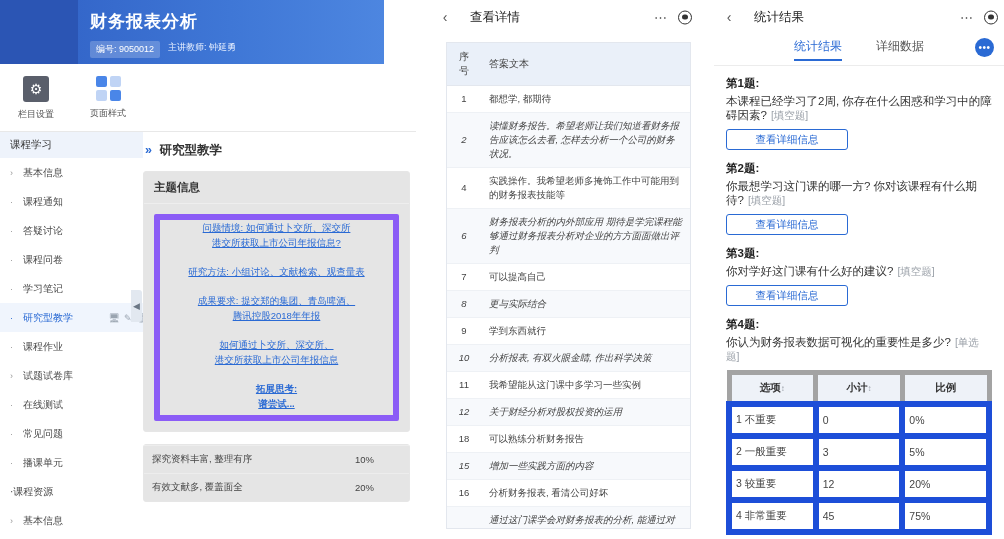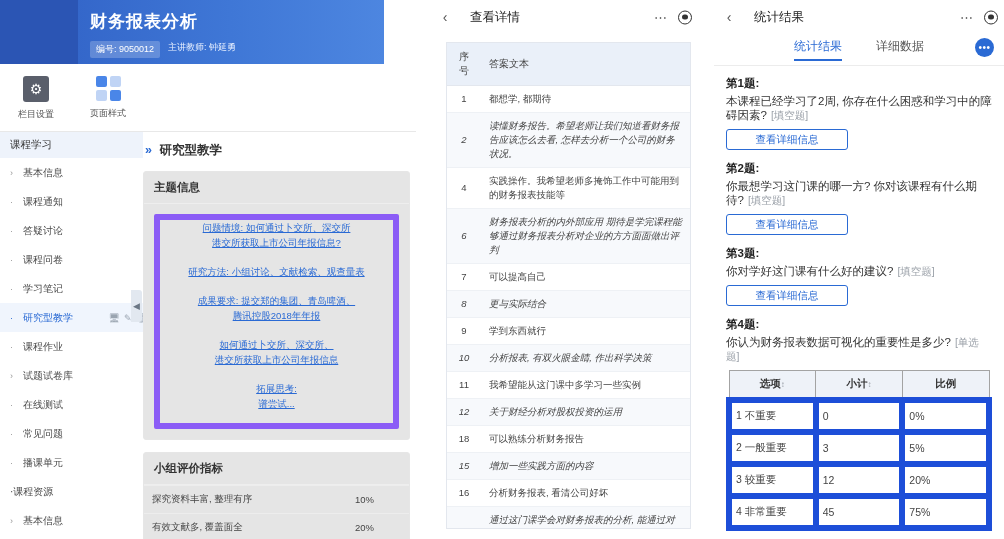--- a/index.html
+++ b/index.html
@@ -231,21 +231,21 @@
     color: #2a6ad4; font-size: 10.5px;
     display: flex; align-items: center; justify-content: center;
     background: #fff;
   }
   table.p3 {
     width: 100%; border-collapse: collapse; margin-top: 7px; table-layout: fixed;
   }
   table.p3 th {
     background: #eef2f8; font-size: 10.5px; color: #333; font-weight: bold;
     padding: 6px 4px; text-align: center;
-    border: 1px solid #a3a3a3;
+    border: 5px solid #a3a3a3;
   }
   table.p3 td {
     font-size: 10.5px; color: #444; padding: 6px 4px; text-align: left;
     border: 6px solid #1d4ed8;
   }
   .sortmark { font-size: 8px; color: #9aa0a8; }
 </style>
 </head>
 <body>
 
@@ -363,30 +363,29 @@
               <a class="p1-link">研究方法: 小组讨论、文献检索、观查量表</a>
             </div>
             <div class="p1-link-group">
               <a class="p1-link">成果要求: 提交郑的集团、青岛啤酒、</a>
               <a class="p1-link">腾讯控股2018年年报</a>
             </div>
             <div class="p1-link-group">
               <a class="p1-link">如何通过卜交所、深交所、</a>
               <a class="p1-link">港交所获取上市公司年报信息</a>
             </div>
-            <div class="p1-link-group" style="margin-bottom:12px;">
+            <div class="p1-link-group" style="margin-bottom:4px;font-weight:bold;">
               <a class="p1-link">拓展思考:</a>
               <a class="p1-link">谱尝试...</a>
             </div>
           </div>
         </div>
       </div>
 
       <div class="p1-card">
-        <div class="p1-card-head">小组评价指标</div>
         <table class="p1-table">
           <tbody>
               <tr>
             <td>探究资料丰富, 整理有序</td>
             <td class="val">10%</td>
           </tr>
           <tr>
             <td>有效文献多, 覆盖面全</td>
             <td class="val">20%</td>
           </tr>

